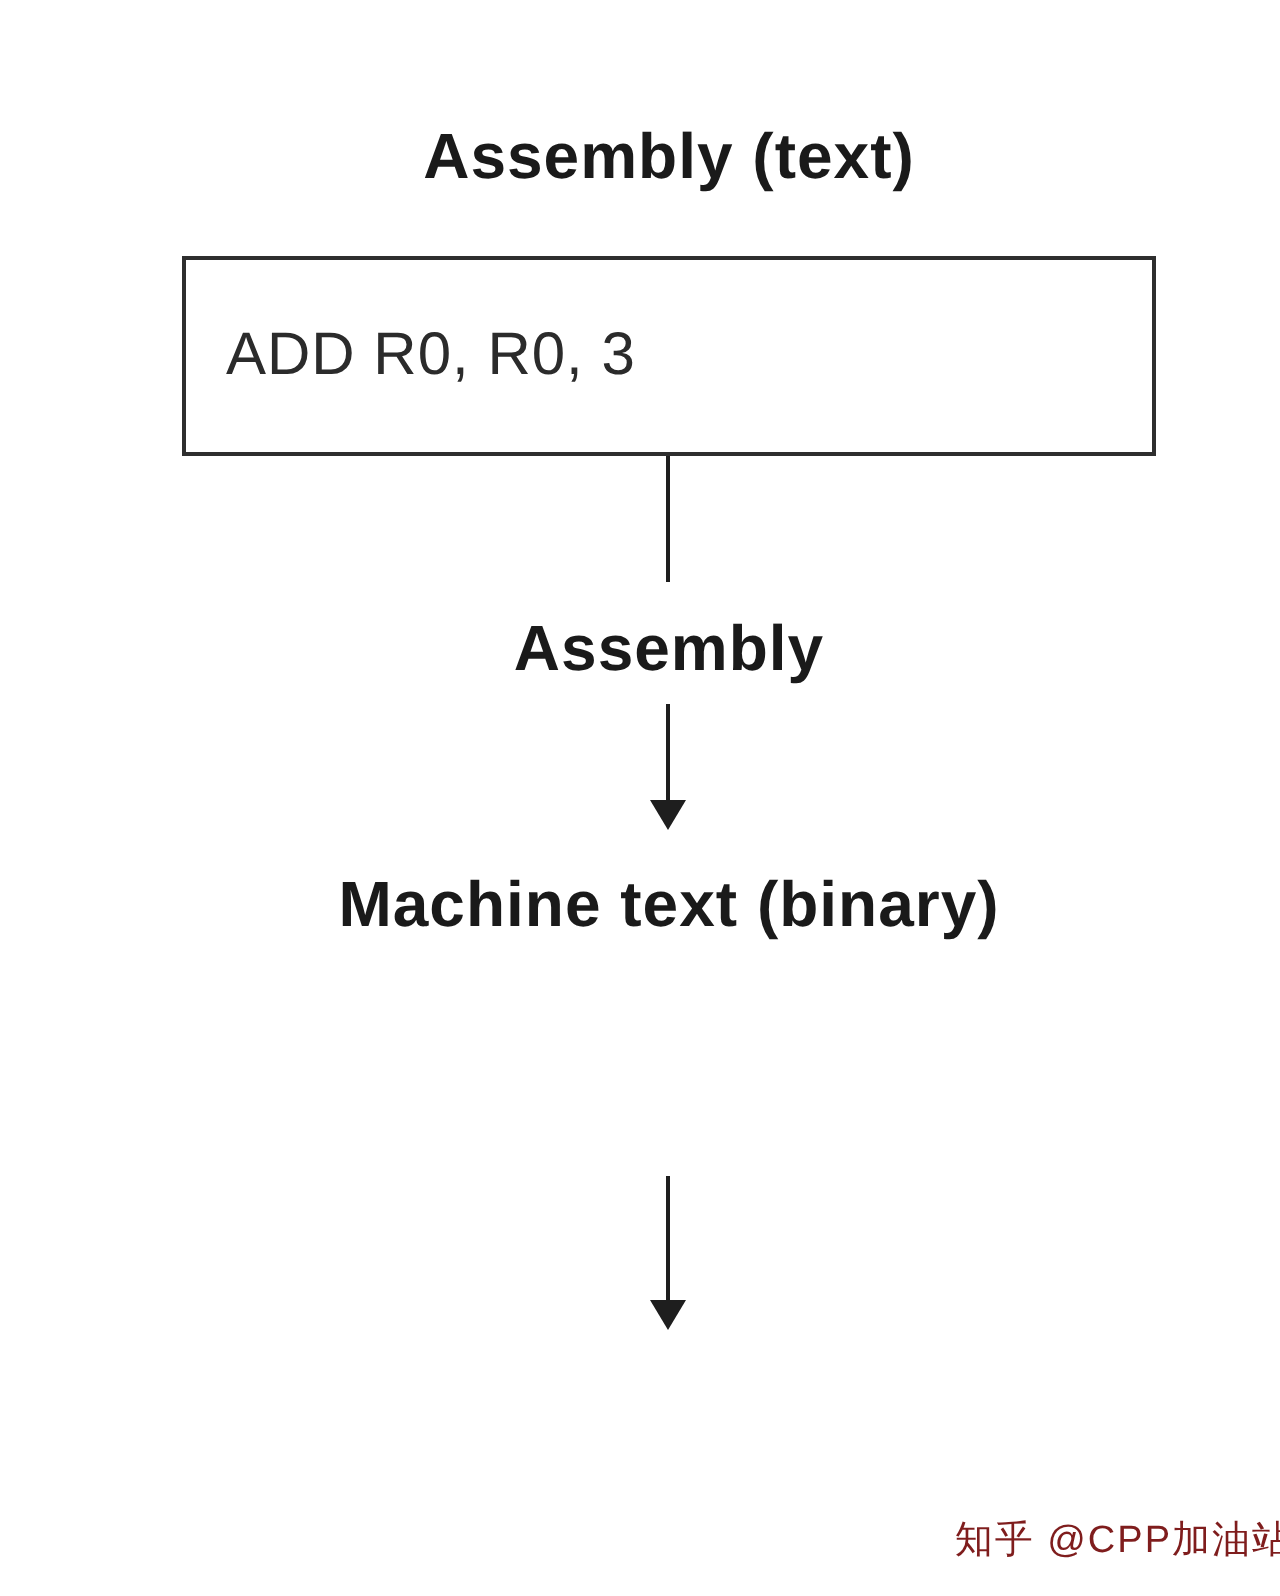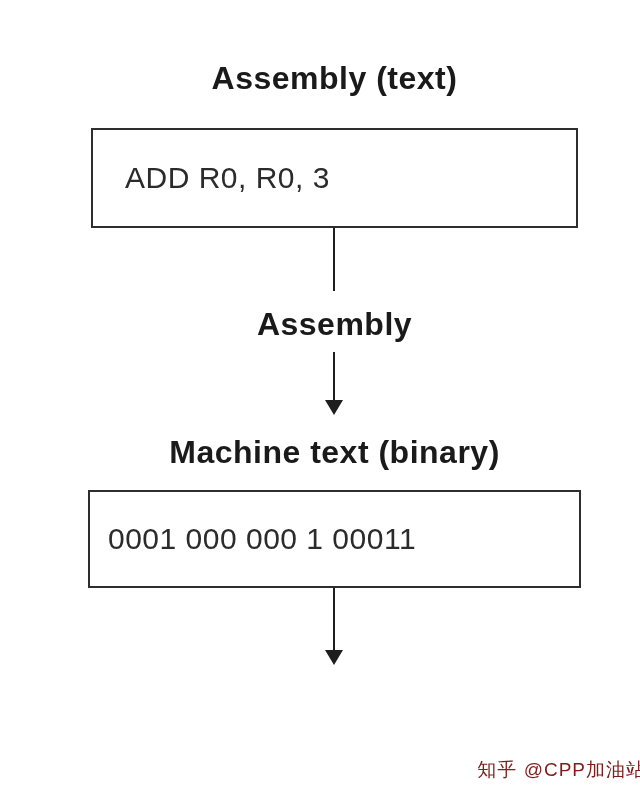--- a/index.html
+++ b/index.html
@@ -66,35 +66,32 @@
   }
 </style>
 </head>
 <body>
 
 <div class="canvas">
 
   <div class="title" style="top:60px">Assembly (text)</div>
 
   <div class="flow-box" style="top:128px;left:67px;width:487px;height:100px">
-    <span class="box-text" style="padding-left:32px">ADD R0, R0, 3</span>
+    <span class="box-text" style="padding-left:20px">ADD R0, R0, 3</span>
   </div>
 
   <div class="vline" style="top:228px;height:63px"></div>
 
   <div class="title" style="top:306px">Assembly</div>
 
   <div class="vline" style="top:352px;height:50px"></div>
   <div class="arrowhead" style="top:400px"></div>
 
   <div class="title" style="top:434px">Machine text (binary)</div>
 
-  <div class="flow-box" style="top:490px;left:64px;width:493px;height:98px">
-    <span class="box-text" style="padding-left:18px">0001 000 000 1 00011</span>
-  </div>
 
   <div class="vline" style="top:588px;height:64px"></div>
   <div class="arrowhead" style="top:650px"></div>
 
 
   <div class="watermark">知乎 @CPP加油站</div>
 
 </div>
 
 </body></html>

